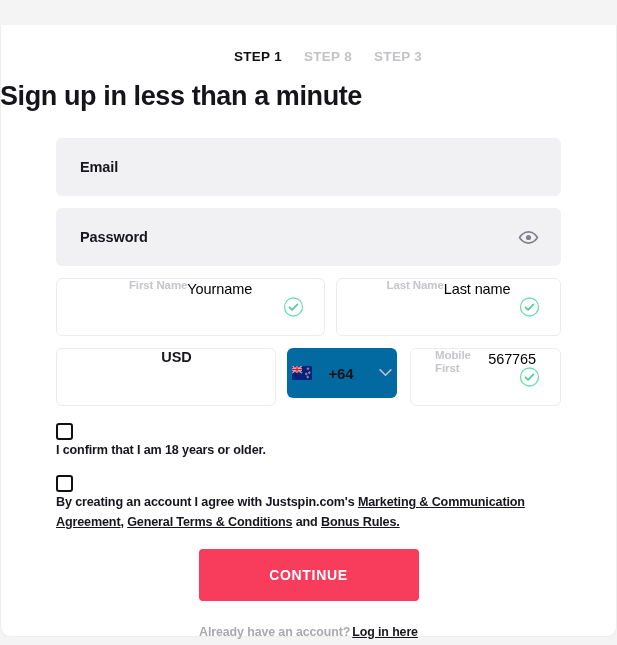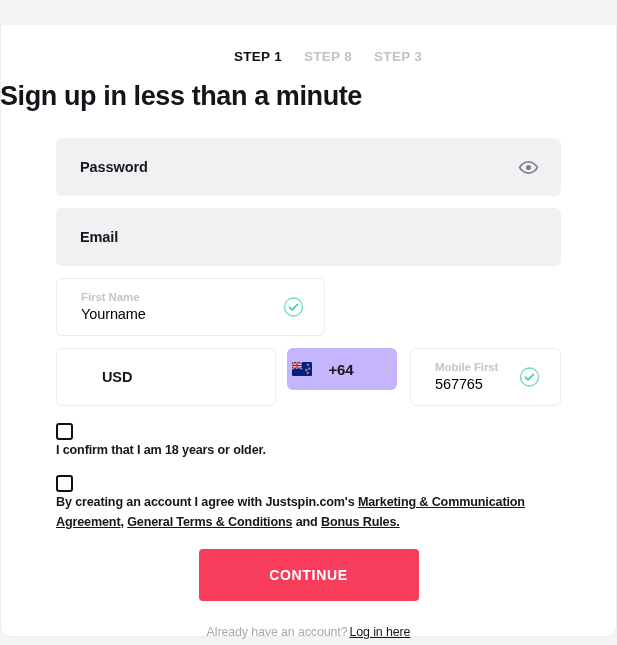--- a/index.html
+++ b/index.html
@@ -123,21 +123,21 @@
 
   
   .field-white {
     position: relative;
     height: 58px;
     background: #ffffff;
     border: 1px solid #ececee;
     border-radius: 6px;
     padding: 0 24px;
     display: flex;
-    flex-direction: column;
+    flex-direction: row;
     justify-content: center;
     cursor: text;
   }
   .field-white .flabel {
     font-size: 11.5px;
     font-weight: bold;
     color: #c5c5ca;
     line-height: 13px;
     letter-spacing: -0.1px;
   }
@@ -159,22 +159,22 @@
     position: absolute;
     right: 20px;
     top: 50%;
     transform: translateY(-50%);
     width: 21px;
     height: 21px;
   }
 
   
   .country-select {
-    height: 42px;
-    background: #c4b5fd;
+    height: 50px;
+    background: #0369a1;
     border-radius: 6px;
     display: flex;
     align-items: center;
     justify-content: center;
     gap: 17px;
     cursor: pointer;
   }
   .country-select .dial {
     font-size: 15px;
     font-weight: bold;
@@ -243,21 +243,21 @@
     font-weight: bold;
     letter-spacing: 0.7px;
     cursor: pointer;
   }
 
   
   .login-line {
     margin-top: 24px;
     text-align: center;
     font-size: 12.4px;
-    font-weight: normal;
+    font-weight: bold;
     color: #a9a9b0;
     letter-spacing: -0.1px;
   }
   .login-line a {
     color: #16161c;
     text-decoration: underline;
     margin-left: 2px;
     cursor: pointer;
   }
 </style>
@@ -270,39 +270,49 @@
 
   <div class="steps-pill">
     <div class="step-tab active">STEP 1</div>
     <div class="step-tab">STEP 8</div>
     <div class="step-tab">STEP 3</div>
   </div>
 
   <div class="headline">Sign up in less than a minute</div>
 
   <div class="form">
+
+    <div class="field-grey">
+      <span class="ph">Email</span>
+    </div>
 
     <div class="field-grey">
       <span class="ph">Password</span>
       <span class="eye-btn">
         <svg width="21" height="21" viewBox="0 0 24 24" fill="none">
           <path d="M1.8 12s3.8-6.4 10.2-6.4S22.2 12 22.2 12s-3.8 6.4-10.2 6.4S1.8 12 1.8 12z" stroke="#818189" stroke-width="1.9" stroke-linejoin="round"></path>
           <circle cx="12" cy="12" r="2.9" fill="#818189"></circle>
         </svg>
       </span>
     </div>
 
-    <div class="field-grey">
-      <span class="ph">Email</span>
-    </div>
-
     <div class="row">
       <div class="field-white" style="width:269px;margin-right:11px;">
         <span class="flabel">First Name</span>
         <span class="fvalue">Yourname</span>
+        <span class="check-ok">
+          <svg width="21" height="21" viewBox="0 0 24 24" fill="none">
+            <circle cx="12" cy="12" r="10.3" stroke="#6fdcb0" stroke-width="1.5"></circle>
+            <path d="M7.4 12.3l3 3 6.1-6.2" stroke="#4fcf9c" stroke-width="2" stroke-linecap="round" stroke-linejoin="round"></path>
+          </svg>
+        </span>
+      </div>
+      <div class="field-white" style="width:225px;">
+        <span class="flabel">Last Name</span>
+        <span class="fvalue">Last name</span>
         <span class="check-ok">
           <svg width="21" height="21" viewBox="0 0 24 24" fill="none">
             <circle cx="12" cy="12" r="10.3" stroke="#6fdcb0" stroke-width="1.5"></circle>
             <path d="M7.4 12.3l3 3 6.1-6.2" stroke="#4fcf9c" stroke-width="2" stroke-linecap="round" stroke-linejoin="round"></path>
           </svg>
         </span>
       </div>
     </div>
 
     <div class="row">

